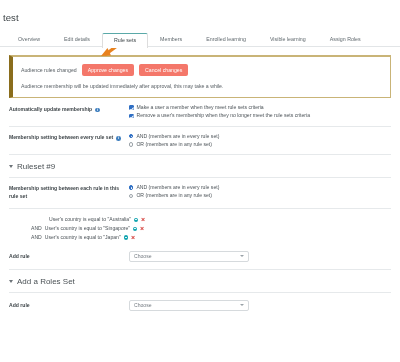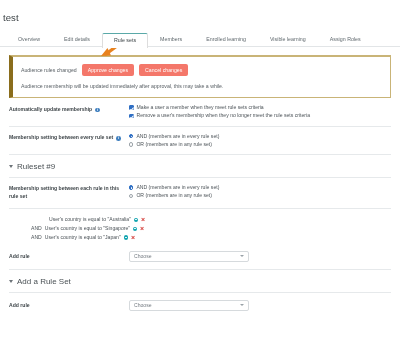--- a/index.html
+++ b/index.html
@@ -442,21 +442,21 @@
   <div class="sel">
     <span>Choose</span>
     <span class="chev"></span>
   </div>
 </div>
 
 <div class="divider"></div>
 
 <div class="collapse-head">
   <span class="caret"></span>
-  <span>Add a Rule Set</span>
+  <span>Add a Roles Set</span>
 </div>
 <div class="divider"></div>
 
 <div class="sel-row">
   <div class="sel-label">Add rule</div>
   <div class="sel">
     <span>Choose</span>
     <span class="chev"></span>
   </div>
 </div>

